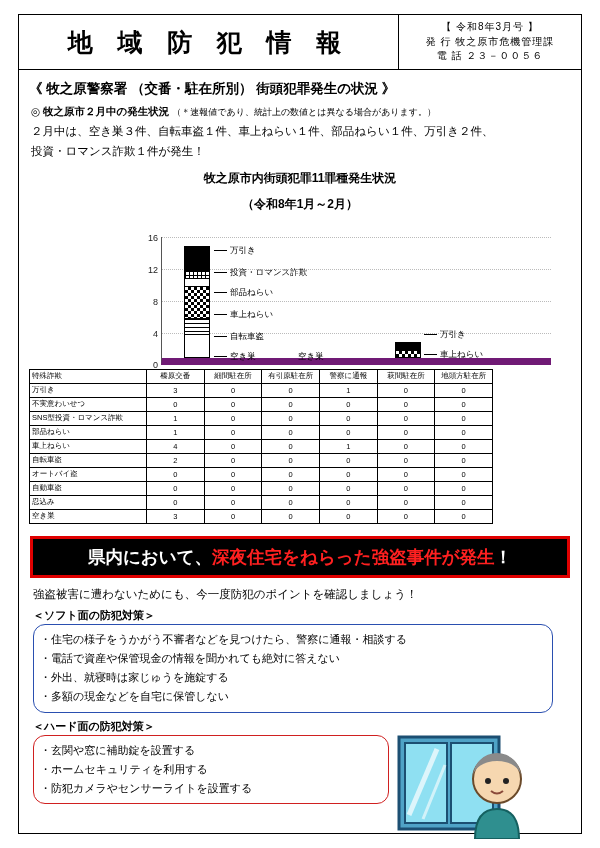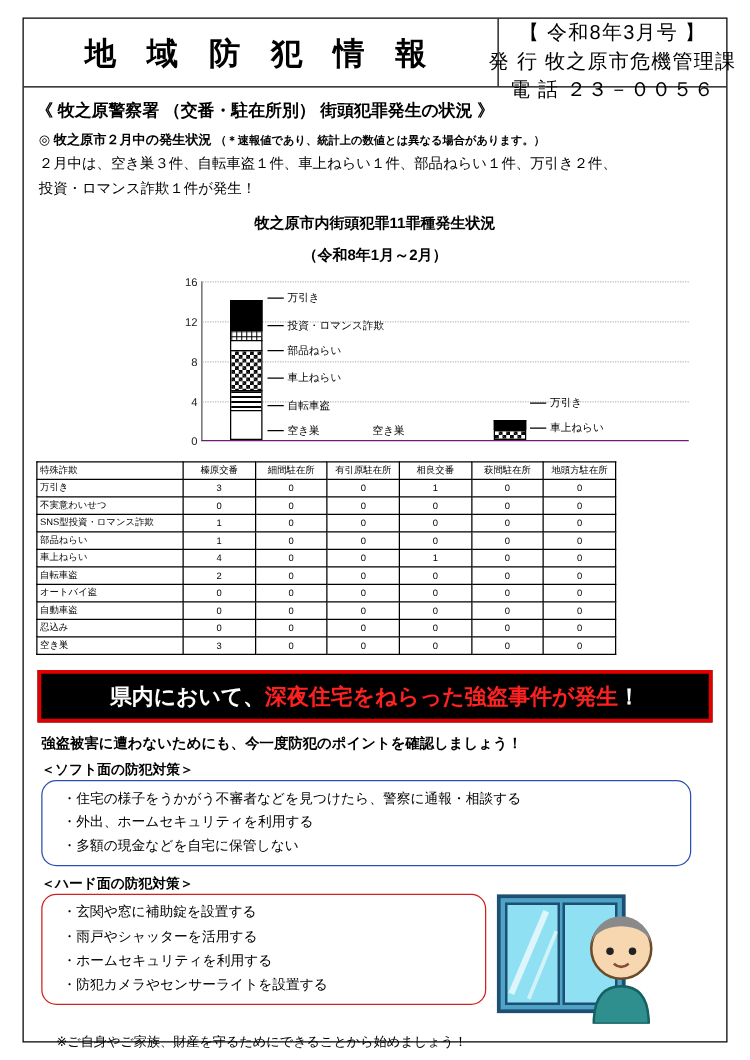--- a/index.html
+++ b/index.html
@@ -17,45 +17,45 @@
     display:flex;align-items:stretch;border-bottom:1px solid #000;
     height:54px;
   }
   .header-title{
     flex:1;display:flex;align-items:center;justify-content:center;
     font-size:25px;font-weight:bold;letter-spacing:8px;
     font-family:"DejaVu Serif","Liberation Serif",serif;
   }
   .header-right{
     width:182px;border-left:1px solid #000;display:flex;flex-direction:column;
-    justify-content:flex-start;align-items:center;font-size:16px;line-height:1.45;
+    justify-content:center;align-items:center;font-size:10px;line-height:1.45;
     letter-spacing:1px;
   }
   .header-right div{white-space:nowrap;}
   
   .body{padding:7px 10px 0 10px;}
   .subtitle{
     text-align:left;font-size:13.5px;font-weight:bold;margin:3px 0 7px 0;
   }
   .line-circle{font-size:10.5px;font-weight:bold;margin:0 0 4px 2px;}
-  .line-circle .note{font-weight:bold;font-size:9px;text-align:right;}
+  .line-circle .note{font-weight:normal;font-size:9px;text-align:right;}
   .detail{
     font-size:11.5px;font-weight:normal;line-height:1.55;margin:0 0 2px 2px;
   }
   
   .chart-title{
     text-align:center;font-size:12px;font-weight:bold;margin:8px 0 0 0;
     line-height:1.5;
   }
   .chart-area{
     position:relative;width:540px;height:150px;margin:4px 0 0 0;
   }
   .plot{
-    position:absolute;left:132px;top:8px;width:390px;height:128px;
-    border-left:1px solid #555;border-bottom:1px solid #701a75;
+    position:absolute;left:132px;top:20px;width:390px;height:128px;
+    border-left:1px solid #555;border-bottom:7px solid #701a75;
     box-sizing:border-box;
   }
   .gridline{position:absolute;left:0;right:0;border-top:1px dotted #bbb;}
   .ytick{
     position:absolute;right:100%;margin-right:4px;transform:translateY(-50%);
     font-size:9px;color:#222;
   }
   .bar{position:absolute;bottom:0;width:26px;}
   .seg{width:100%;box-sizing:border-box;border:1px solid #000;border-bottom:none;}
   .seg:last-child{border-bottom:1px solid #000;}
@@ -89,24 +89,24 @@
   }
   table.stats th.rowhead{text-align:left;width:112px;font-size:7.5px;}
   table.stats tr.head th{font-size:7.5px;}
   
   .alert{
     margin:12px auto 0 auto;width:540px;border:3px solid #e00000;background:#000;
     color:#fff;text-align:center;font-size:17.5px;font-weight:bold;
     padding:6px 0;letter-spacing:0px;box-sizing:border-box;
   }
   .alert .red{color:#ff2020;}
-  .lead{font-size:11.5px;font-weight:bold;margin:9px 0 2px 4px;}
+  .lead{font-size:11.5px;font-weight:normal;margin:9px 0 2px 4px;}
   .sec-head{font-size:11px;font-weight:bold;margin:6px 0 1px 4px;}
   .tips{
-    border:1.5px solid #2a4fb0;border-radius:12px;padding:5px 16px;
+    border:1.5px solid #2a4fb0;border-radius:12px;padding:5px 6px;
     font-size:11px;line-height:1.75;width:520px;box-sizing:border-box;margin-left:4px;
   }
   .tips.red{border-color:#d02020;width:356px;}
   .tips div{white-space:nowrap;}
   .hardwrap{display:flex;align-items:flex-start;}
   .illus{
     margin-left:8px;width:140px;height:104px;position:relative;
   }
   .note-star{font-size:10.5px;margin:8px 0 0 16px;}
 </style>
@@ -202,21 +202,21 @@
       </div>
     </div>
 
     <table class="stats">
       <tbody>
           <tr class="head">
         <th class="rowhead">特殊詐欺</th>
         <th>榛原交番</th>
         <th>細間駐在所</th>
         <th>有引原駐在所</th>
-        <th>相良交番</th>
+        <th>警察に通報</th>
         <th>萩間駐在所</th>
         <th>地頭方駐在所</th>
       </tr>
       <tr>
         <th class="rowhead">万引き</th>
         <td>3</td>
         <td>0</td>
         <td>0</td>
         <td>1</td>
         <td>0</td>
@@ -308,29 +308,29 @@
 
     <div class="alert">
       <span>県内において、</span><span class="red">深夜住宅をねらった強盗事件が発生</span><span>！</span>
     </div>
 
     <div class="lead">強盗被害に遭わないためにも、今一度防犯のポイントを確認しましょう！</div>
 
     <div class="sec-head">＜ソフト面の防犯対策＞</div>
     <div class="tips">
       <div>・住宅の様子をうかがう不審者などを見つけたら、警察に通報・相談する</div>
-      <div>・外出、ホームセキュリティを利用する</div>
+      <div>・電話で資産や保管現金の情報を聞かれても絶対に答えない</div>
+      <div>・外出、就寝時は家じゅうを施錠する</div>
       <div>・多額の現金などを自宅に保管しない</div>
     </div>
 
     <div class="sec-head">＜ハード面の防犯対策＞</div>
     <div class="hardwrap">
       <div class="tips red">
         <div>・玄関や窓に補助錠を設置する</div>
-        <div>・雨戸やシャッターを活用する</div>
         <div>・ホームセキュリティを利用する</div>
         <div>・防犯カメラやセンサーライトを設置する</div>
       </div>
       <div class="illus">
         <svg width="140" height="104" viewBox="0 0 140 104">
           <rect x="2" y="2" width="100" height="92" fill="#4fa3c7" stroke="#1c4f72" stroke-width="3"></rect>
           <rect x="8" y="8" width="42" height="80" fill="#8fe0f2" stroke="#1c4f72" stroke-width="2"></rect>
           <rect x="54" y="8" width="42" height="80" fill="#8fe0f2" stroke="#1c4f72" stroke-width="2"></rect>
           <path d="M12 80 L40 14" stroke="#ffffff" stroke-width="5" opacity="0.7"></path>
           <path d="M26 84 L48 30" stroke="#ffffff" stroke-width="3" opacity="0.6"></path>

